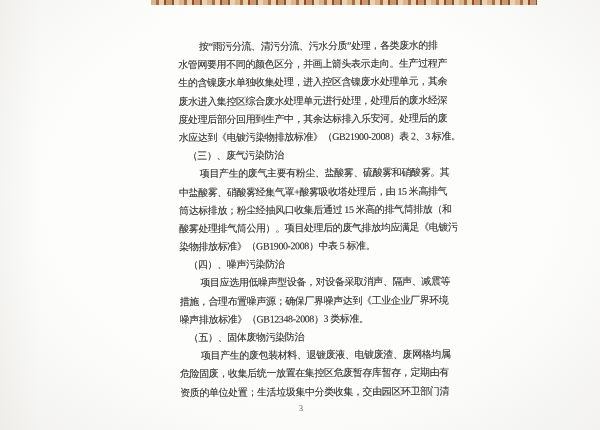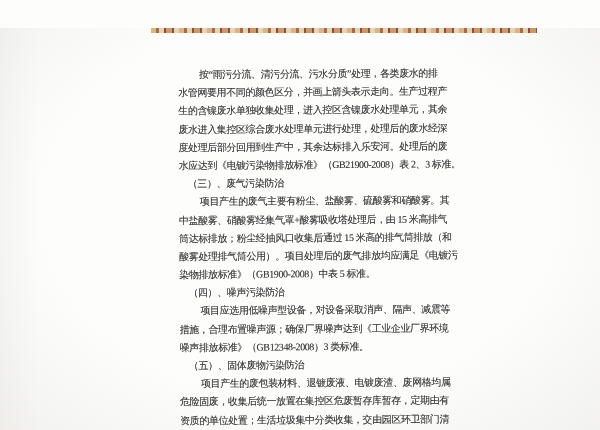--- a/index.html
+++ b/index.html
@@ -15,21 +15,20 @@
     font-family: "Liberation Serif", "DejaVu Serif", serif;
   }
   
   .page {
     position: absolute;
     inset: 0;
     background:
       radial-gradient(ellipse at 50% 45%, rgba(255,255,255,0) 60%, rgba(210,208,202,0.25) 100%),
       linear-gradient(90deg, rgba(220,218,212,0.18) 0, rgba(255,255,255,0) 40px),
       #fdfdfc;
-    margin-top: 28px;
   }
   
   .edge-strip {
     position: absolute;
     left: 151px;
     top: 0;
     width: 386px;
     height: 5px;
     background:
       repeating-linear-gradient(90deg,

